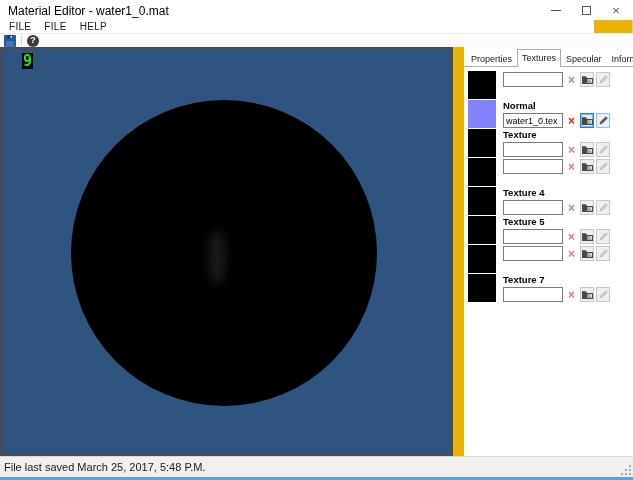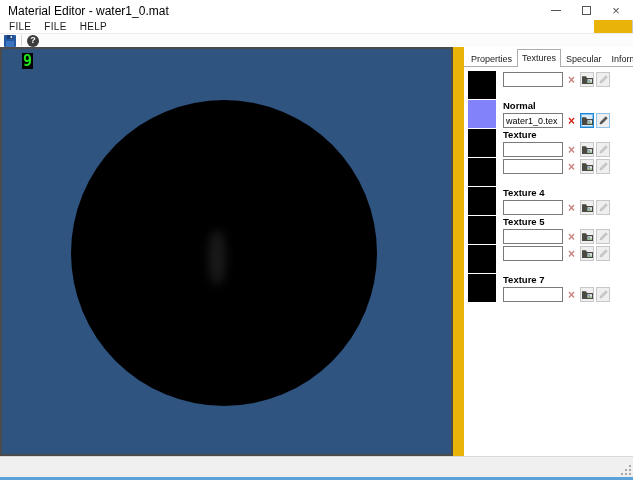--- a/index.html
+++ b/index.html
@@ -299,20 +299,21 @@
             <path class="pencil-body" d="M2 9 L2.6 6.9 L7.8 1.7 L9.3 3.2 L4.1 8.4 Z" fill="#c9c9c9" stroke="#b5b5b5" stroke-width="0.6"></path>
           </svg>
         </button>
       </div>
     </div>
   </div>
 </div>
   </div>
 
   <div class="statusbar">
+    <div class="status-text">File last saved March 25, 2017, 5:48 P.M.</div>
     <svg class="grip" width="13" height="13" viewBox="0 0 13 13">
       <g fill="#a9a9a9">
         <rect x="10" y="10" width="2" height="2"></rect>
           <rect x="10" y="6" width="2" height="2"></rect>
           <rect x="10" y="2" width="2" height="2"></rect>
         <rect x="6" y="10" width="2" height="2"></rect>
           <rect x="6" y="6" width="2" height="2"></rect>
         <rect x="2" y="10" width="2" height="2"></rect>
       </g>
     </svg>

